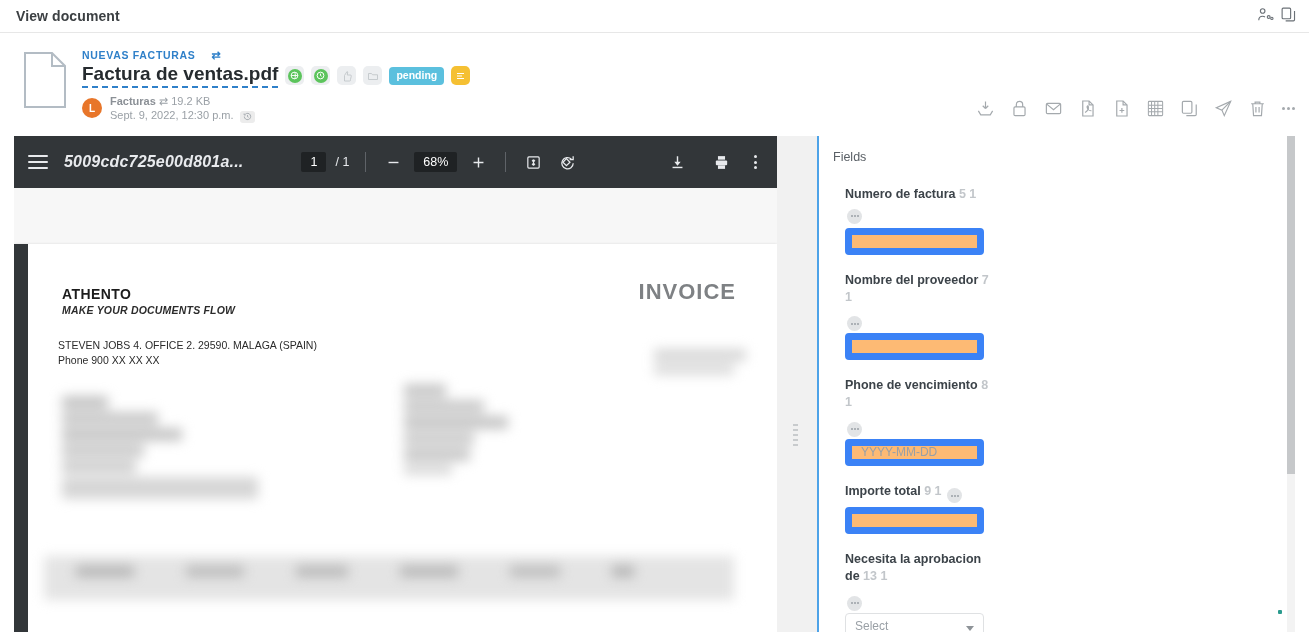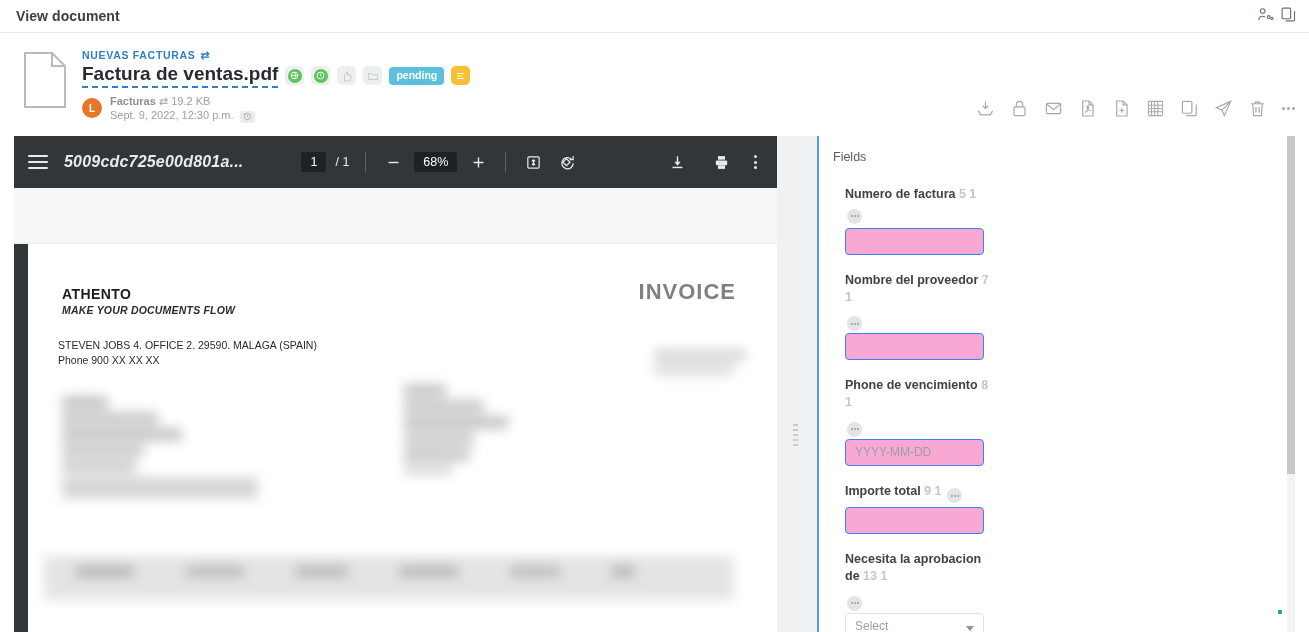--- a/index.html
+++ b/index.html
@@ -39,21 +39,21 @@
     background: #fff;
     position: relative;
   }
   .filethumb {
     width: 46px; height: 58px; flex: none; margin-right: 14px; margin-top: 4px;
   }
   .meta { flex: 1 1 auto; min-width: 0; padding-top: 2px;}
   .breadcrumb {
     font-size: 10.5px; font-weight: bold; color: #2f80c9;
     letter-spacing: .7px; line-height: 13px;
-    display: flex; align-items: flex-end; gap: 5px;
+    display: flex; align-items: flex-end; gap: 16px;
   }
   .breadcrumb .swap { color:#2f80c9; font-size: 11px; display:inline-block; }
   .titleline { display: flex; align-items: center; gap: 7px; margin-top: 1px; }
   .doctitle {
     font-size: 19px; font-weight: bold; color: #262b2f;
     border-bottom: 2px dashed #2f80c9;
     padding-bottom: 1px; line-height: 22px;
     white-space: nowrap;
   }
   .chip {
@@ -172,22 +172,22 @@
   .flabel .idx { color:#c2c6ca; font-weight: bold; margin-top: 10px; }
   .ellipsis-btn {
     display:inline-flex;align-items:center;justify-content:center;
     width:15px;height:15px;border-radius:50%;background:#e2e4e6;
     vertical-align: -2px; margin-left:2px;
   }
   .ellipsis-btn i { width:2px;height:2px;border-radius:50%;background:#9aa0a6;display:block;margin:0 .5px; }
   .ebtn-row { margin: 3px 0 2px; }
   .finput {
     width: 139px; height: 27px;
-    border:1px solid #3b82f6; border-radius:4px;
-    background:#f9a8d4; font-size:12px; color:#3c4349;
+    border:7px solid #3b82f6; border-radius:4px;
+    background:#fdba74; font-size:12px; color:#3c4349;
     padding: 0 9px; margin-top: 4px; display:block;
     font-family: "Liberation Sans", sans-serif;
   }
   .finput::placeholder { color:#9aa0a6; }
   .fselect {
     width: 139px; height: 27px; border:1px solid #dfe1e3; border-radius:4px;
     background:#fff; font-size:12px; color:#9aa0a6;
     padding: 0 9px; margin-top:4px; display:flex; align-items:center;
     position: relative;
   }

